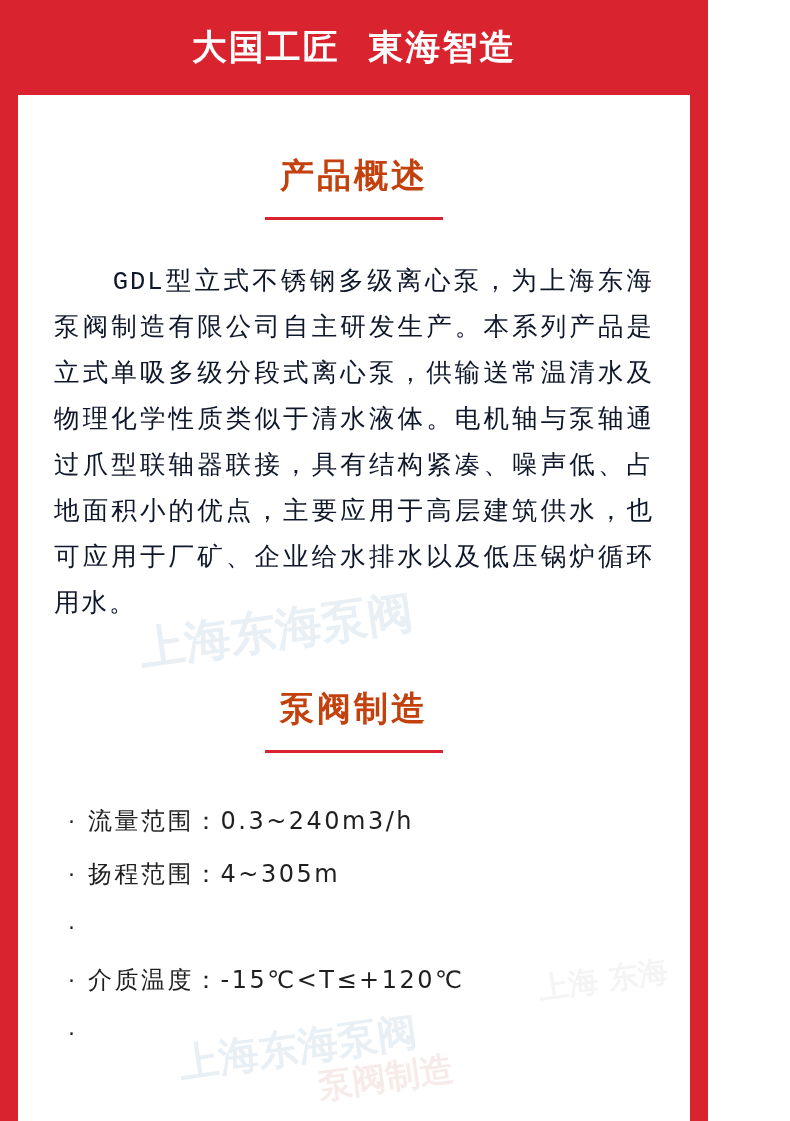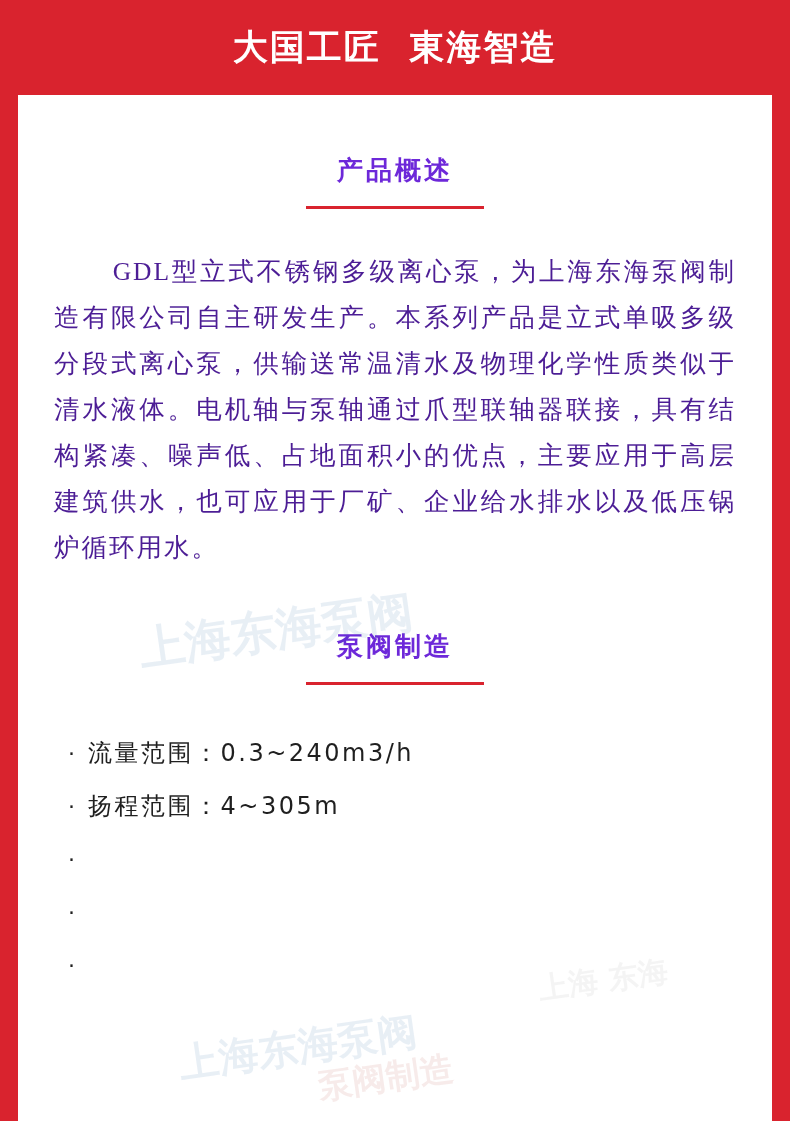--- a/index.html
+++ b/index.html
@@ -11,21 +11,21 @@
     height: 1121px;
     background: #ffffff;
     font-family: "Liberation Sans", sans-serif;
     position: relative;
     overflow: hidden;
   }
 
   
   .page {
     position: relative;
-    width: 790px;
+    width: 708px;
     height: 1121px;
     box-sizing: border-box;
     border-left: 18px solid #d9232e;
     border-right: 18px solid #d9232e;
     background: #ffffff;
   }
 
   
   .banner {
     position: absolute;
@@ -56,42 +56,42 @@
     bottom: 0;
     padding: 0 36px;
     box-sizing: border-box;
   }
 
   .section-heading {
     text-align: center;
     margin-top: 58px;
   }
   .section-heading .h-text {
-    font-size: 26px;
+    font-size: 34px;
     font-weight: bold;
-    color: #6d28d9;
+    color: #c2410c;
     letter-spacing: 3px;
     font-family: "DejaVu Sans", "Liberation Sans", sans-serif;
   }
   .section-heading .h-rule {
     width: 178px;
     height: 3px;
     background: #d9232e;
     margin: 18px auto 0 auto;
   }
 
   .overview-body {
     margin-top: 40px;
     font-size: 25.5px;
     line-height: 46px;
-    color: #4c1d95;
+    color: #0f172a;
     text-align: justify;
     text-indent: 2.3em;
     letter-spacing: 2px;
-    font-family: Liberation Serif, serif;
+    font-family: Liberation Mono, monospace;
     word-break: break-all;
   }
 
   .spec-list {
     list-style: none;
     margin: 42px 0 0 0;
     padding: 0 0 0 14px;
   }
   .spec-list li {
     display: flex;
@@ -155,20 +155,21 @@
       </li>
       <li>
         <span class="bullet">·</span>
         <span>扬程范围：4~305m</span>
       </li>
       <li>
         <span class="bullet">·</span>
       </li>
       <li>
         <span class="bullet">·</span>
+        <span>介质温度：-15℃&lt;T≤+120℃</span>
       </li>
       <li>
         <span class="bullet">·</span>
       </li>
     </ul>
 
   </div>
 
   <div class="watermark wm-a">上海东海泵阀</div>
   <div class="watermark wm-b">上海东海泵阀</div>

